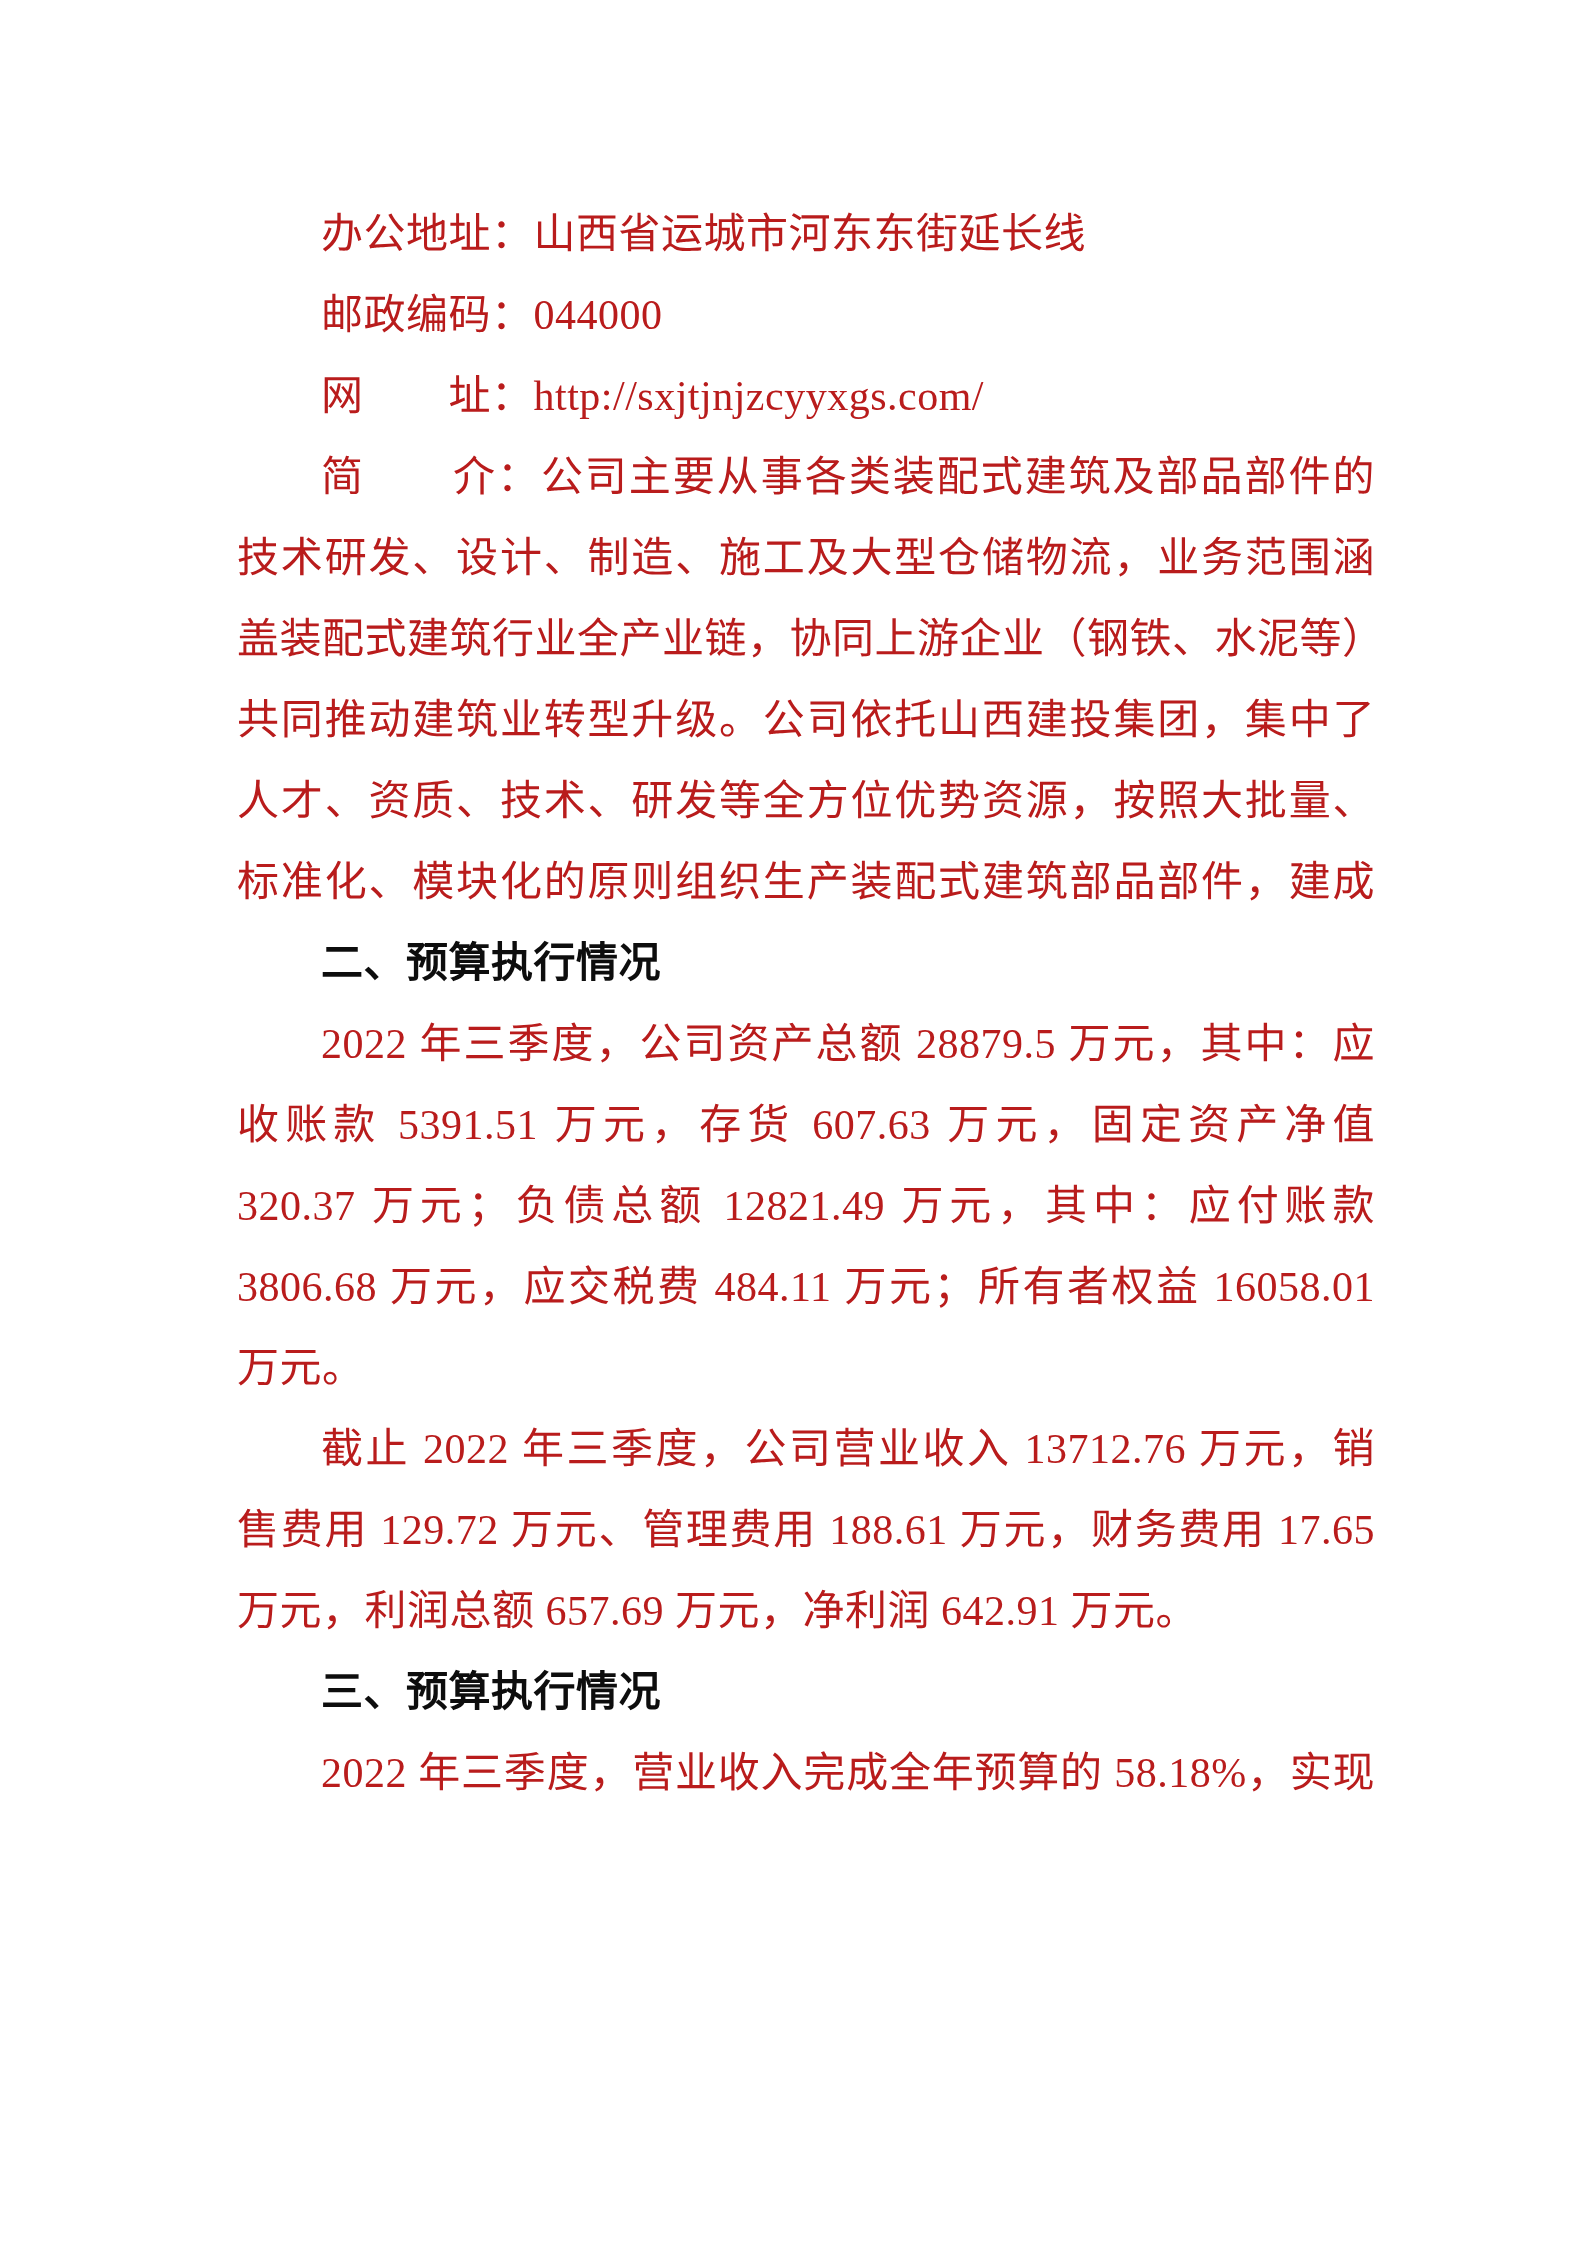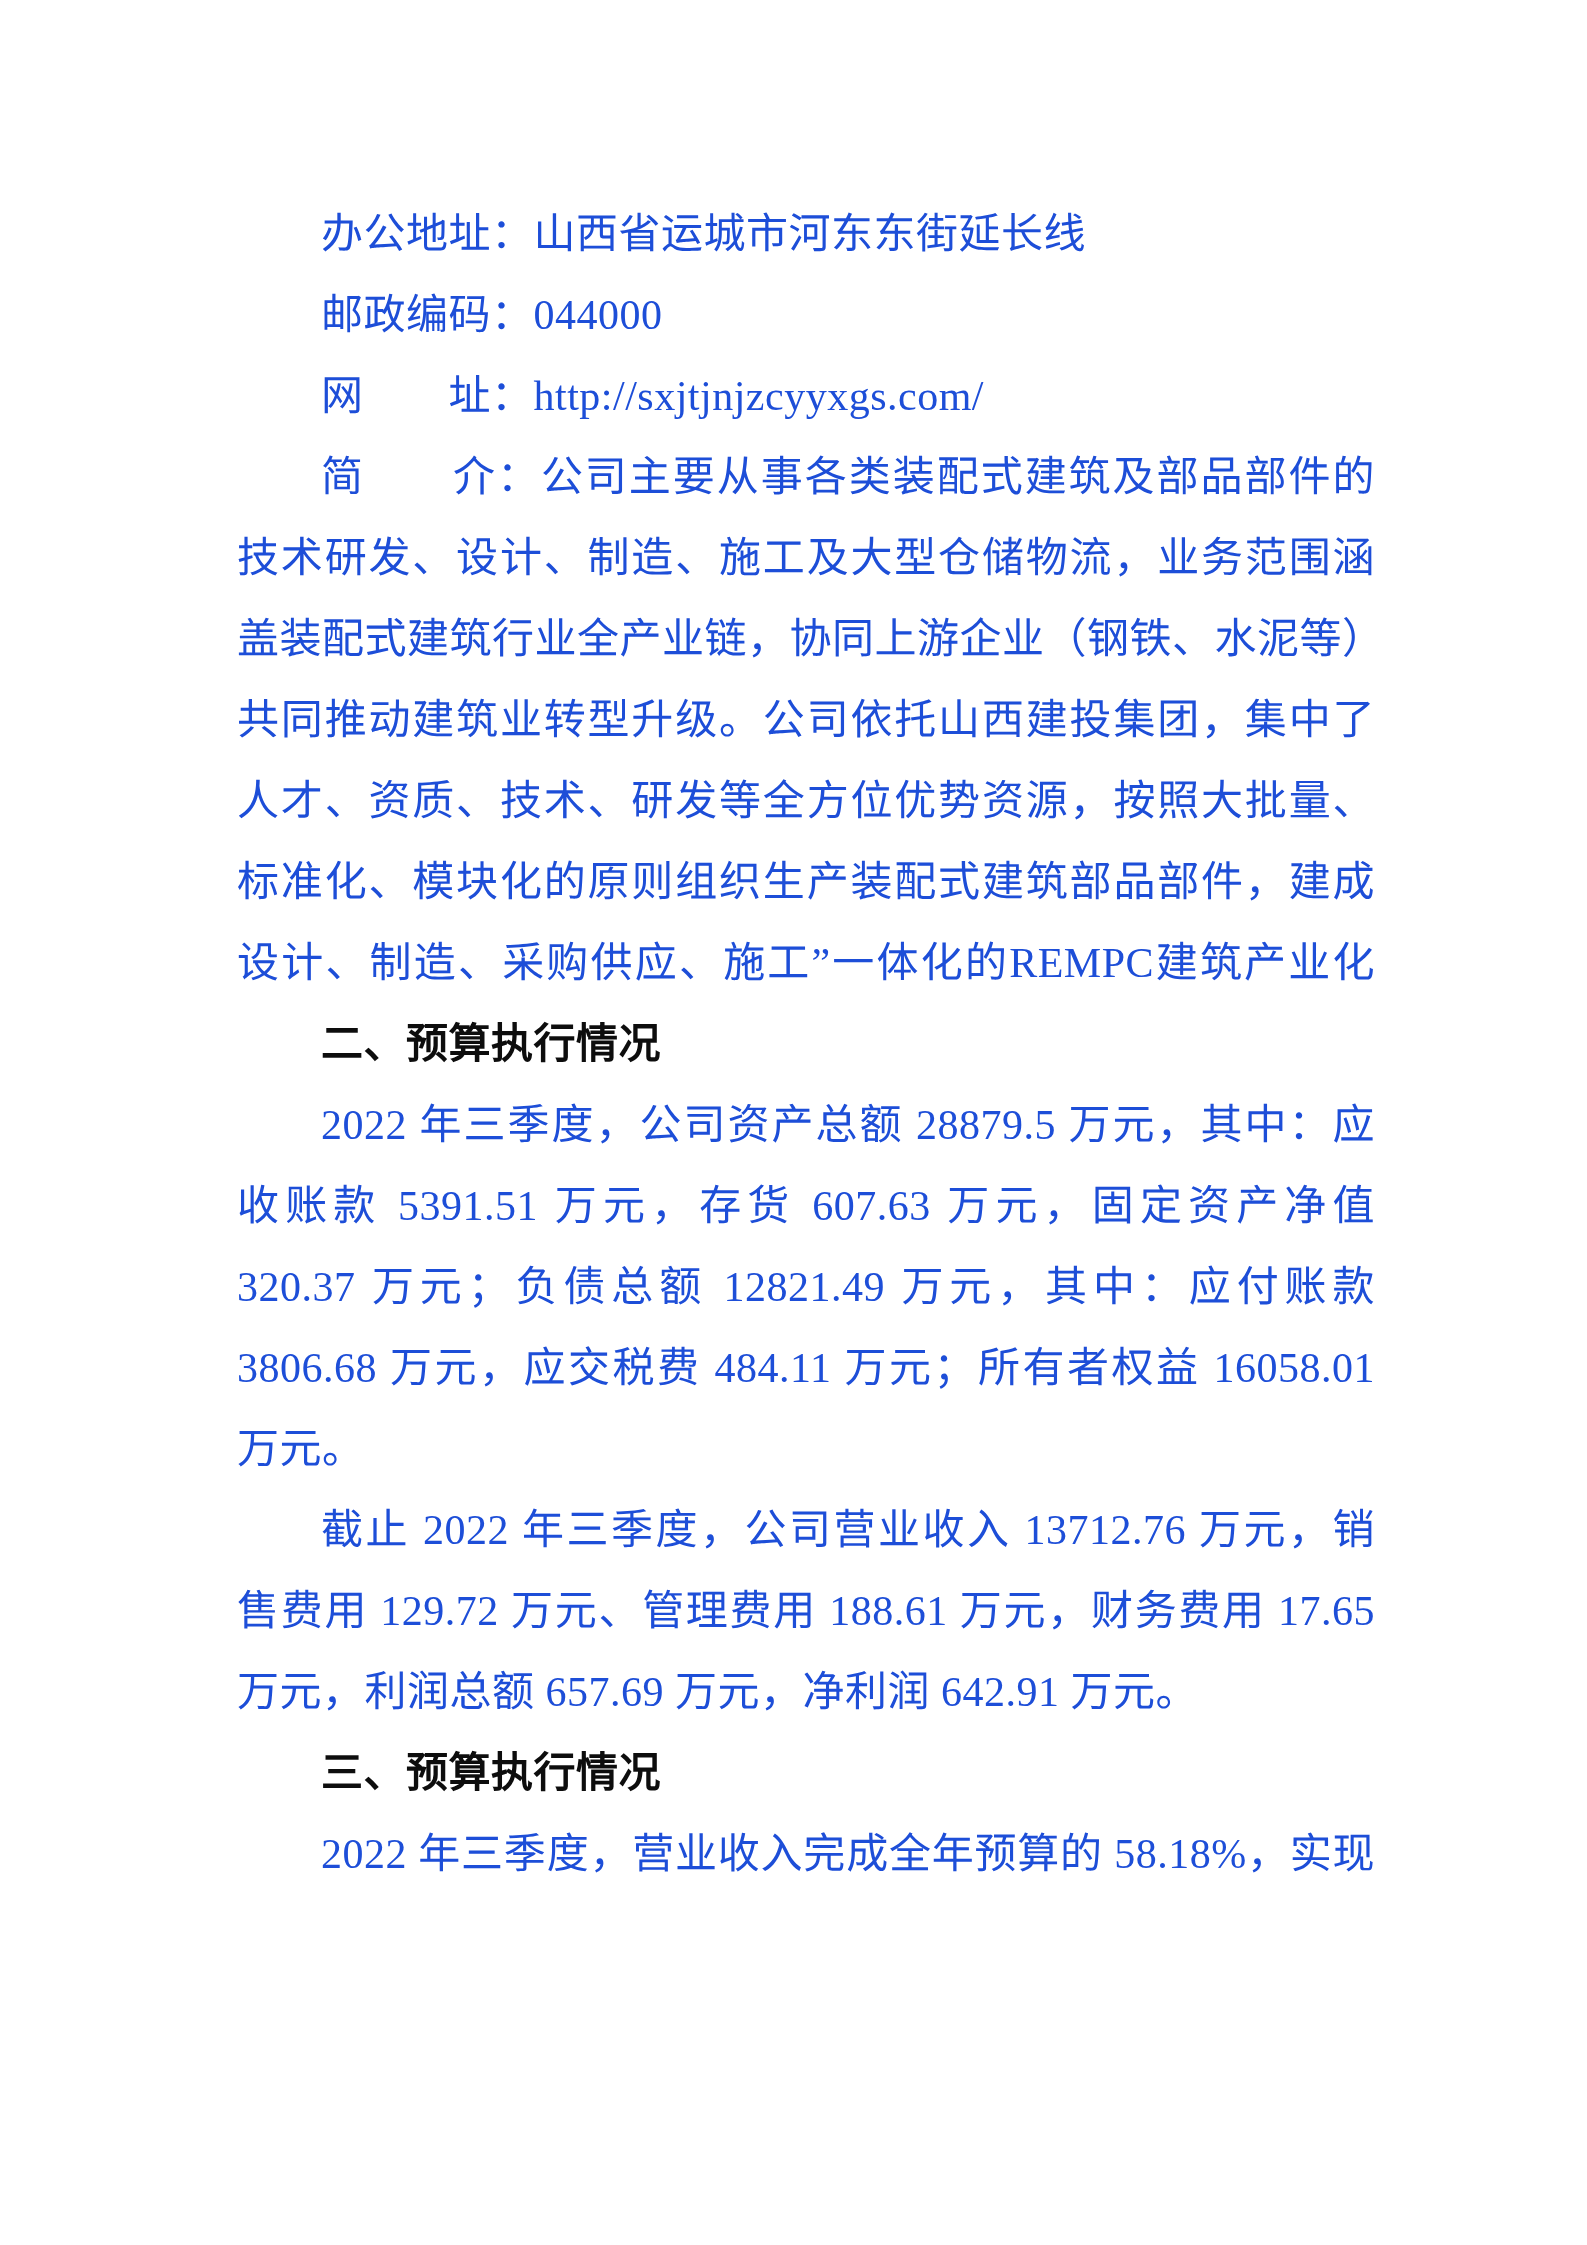--- a/index.html
+++ b/index.html
@@ -14,21 +14,21 @@
     position: absolute;
     left: 237px;
     top: 194px;
     width: 1138px;
   }
   .line {
     font-family: "Liberation Serif", "DejaVu Serif", serif;
     font-size: 42px;
     line-height: 81px;
     height: 81px;
-    color: #1d4ed8;
+    color: #b91c1c;
     text-align: left;
     letter-spacing: 0.5px;
   }
   .line.indent { text-indent: 2em; }
   .line.justify {
     text-align: justify;
     text-align-last: justify;
     text-justify: inter-ideograph;
   }
   .line.heading {
@@ -43,21 +43,20 @@
   <div class="content">
       <div class="line indent">办公地址：山西省运城市河东东街延长线</div>
       <div class="line indent">邮政编码：044000</div>
       <div class="line indent">网　　址：http://sxjtjnjzcyyxgs.com/</div>
       <div class="line indent justify">简　　介：公司主要从事各类装配式建筑及部品部件的</div>
       <div class="line justify">技术研发、设计、制造、施工及大型仓储物流，业务范围涵</div>
       <div class="line justify">盖装配式建筑行业全产业链，协同上游企业（钢铁、水泥等）</div>
       <div class="line justify">共同推动建筑业转型升级。公司依托山西建投集团，集中了</div>
       <div class="line justify">人才、资质、技术、研发等全方位优势资源，按照大批量、</div>
       <div class="line justify">标准化、模块化的原则组织生产装配式建筑部品部件，建成</div>
-      <div class="line justify">设计、制造、采购供应、施工”一体化的REMPC建筑产业化</div>
       <div class="line indent heading">二、预算执行情况</div>
       <div class="line indent justify">2022 年三季度，公司资产总额 28879.5 万元，其中：应</div>
       <div class="line justify">收账款 5391.51 万元，存货 607.63 万元，固定资产净值</div>
       <div class="line justify">320.37 万元；负债总额 12821.49 万元，其中：应付账款</div>
       <div class="line justify">3806.68 万元，应交税费 484.11 万元；所有者权益 16058.01</div>
       <div class="line">万元。</div>
       <div class="line indent justify">截止 2022 年三季度，公司营业收入 13712.76 万元，销</div>
       <div class="line justify">售费用 129.72 万元、管理费用 188.61 万元，财务费用 17.65</div>
       <div class="line">万元，利润总额 657.69 万元，净利润 642.91 万元。</div>
       <div class="line indent heading">三、预算执行情况</div>

